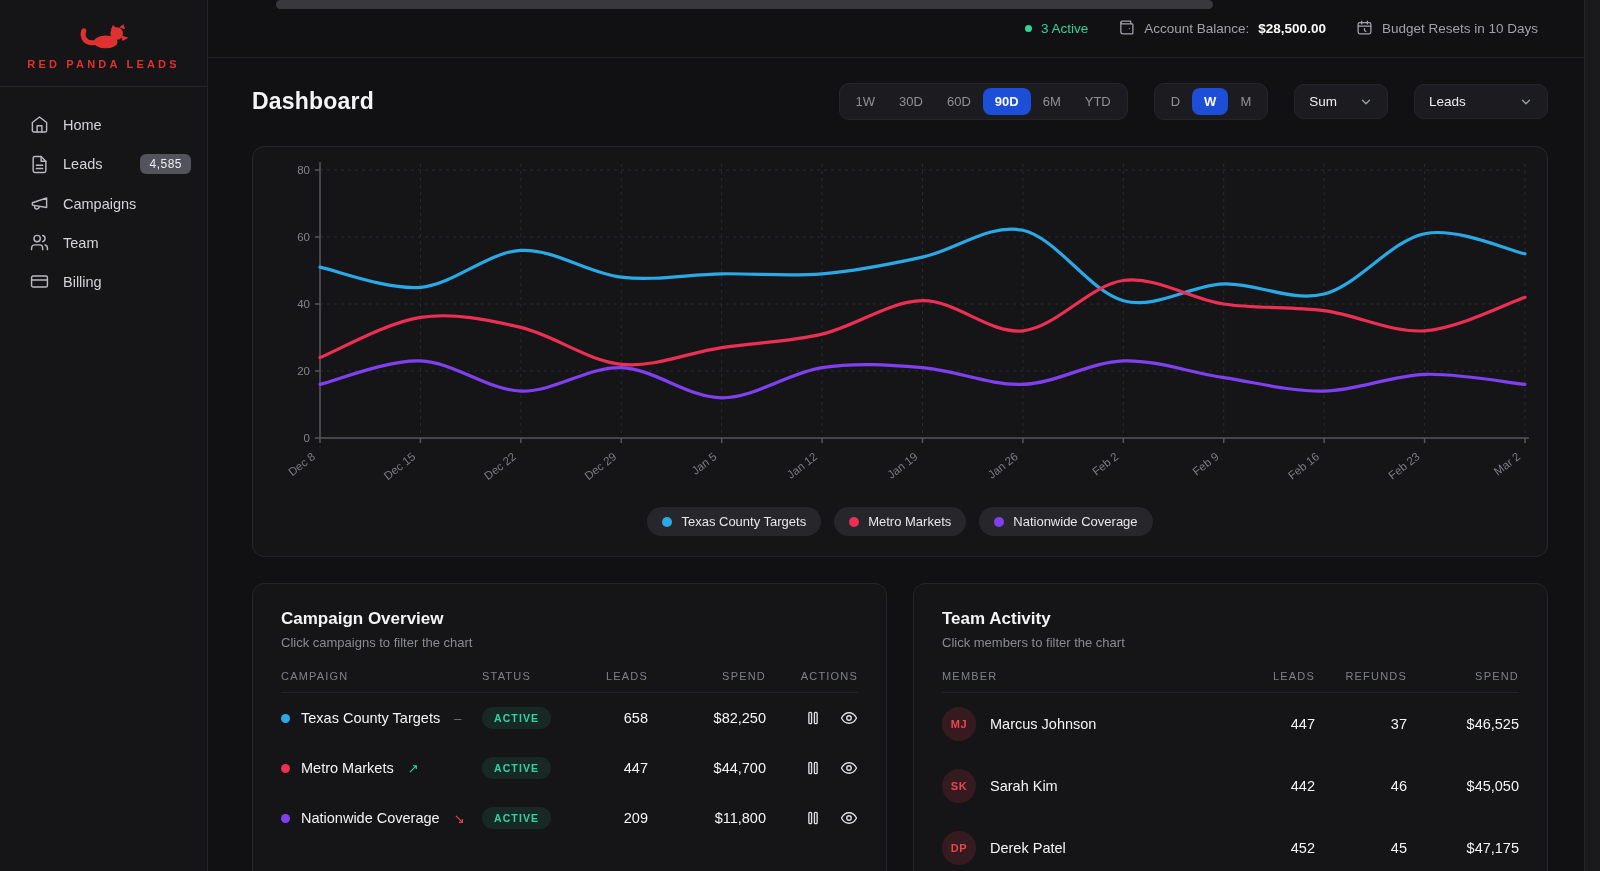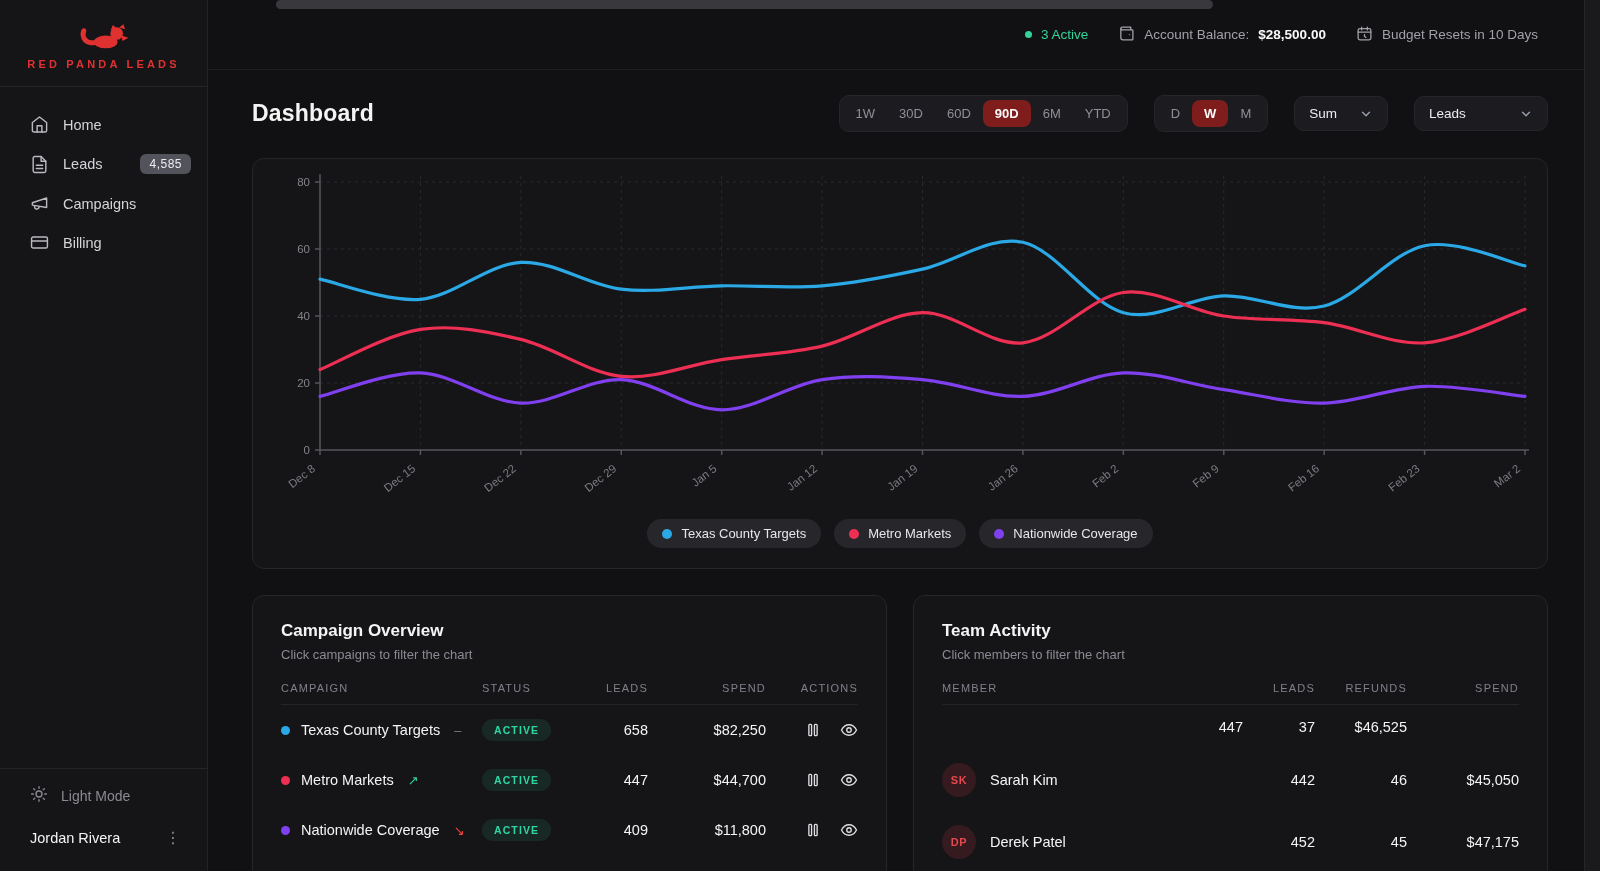--- a/index.html
+++ b/index.html
@@ -23,34 +23,34 @@
   .theme-row { display:flex; align-items:center; gap:13px; padding:16px 16px 10px 30px; color:#8a8a92; font-size:14px; cursor:pointer; }
   .theme-row svg { width:18px; height:18px; }
   .user-row { display:flex; align-items:center; padding:12px 16px 6px 30px; color:#f4f4f5; font-size:14.5px; cursor:pointer; }
   .kebab { margin-left:auto; margin-right:10px; color:#8a8a92; font-size:16px; letter-spacing:0; }
 
   
   .main { flex:1; position:relative; height:100%; }
   .chrome-bar { position:absolute; top:0; left:68px; width:937px; height:9px; background:#39393d; border-radius:9px; z-index:5; }
   .scroll-strip { position:absolute; right:0; top:0; bottom:0; width:16px; background:#1a1a1d; border-left:1px solid #26262a; cursor:pointer; }
 
-  .topbar { height:70px; display:flex; align-items:center; justify-content:flex-end; gap:30px; padding-right:62px; border-bottom:1px solid #1f1f23; }
+  .topbar { height:58px; display:flex; align-items:center; justify-content:flex-end; gap:30px; padding-right:62px; border-bottom:1px solid #1f1f23; }
   .tb-group { display:flex; align-items:center; gap:9px; color:#a1a1aa; font-size:13.5px; }
   .tb-group svg { width:17px; height:17px; color:#a1a1aa; }
   .status-dot { width:7px; height:7px; border-radius:50%; background:#34d399; }
   .status-text { color:#34d399; font-size:13.5px; }
   .balance-value { color:#fafafa; font-weight:bold; }
 
   .content { padding:0 52px 0 44px; }
   .page-head { margin-top:25px; display:flex; align-items:center; justify-content:space-between; }
   .page-title { color:#f4f4f5; font-size:23px; font-weight:600; letter-spacing:.2px; }
   .controls { display:flex; align-items:center; gap:26px; }
   .seg-group { display:flex; align-items:center; background:#1c1c20; border:1px solid #26262a; border-radius:10px; padding:4px; }
   .seg-btn { padding:6px 12px; border-radius:8px; color:#8f8f97; font-size:13px; cursor:pointer; white-space:nowrap; }
-  .seg-btn.active { background:#7f1d1d; color:#fafafa; font-weight:600; }
+  .seg-btn.active { background:#1d4ed8; color:#fafafa; font-weight:600; }
   .select { display:flex; align-items:center; justify-content:space-between; gap:22px; background:#1c1c20; border:1px solid #26262a; border-radius:10px; padding:9px 14px; font-size:13.5px; color:#ededf0; cursor:pointer; }
   .select.metric { min-width:134px; }
   .select .chev svg { width:14px; height:14px; color:#9ca3af; display:block; }
 
   
   .chart-card { margin-top:26px; height:411px; background:#151518; border:1px solid #26262a; border-radius:12px; overflow:hidden; }
   .chart-card svg.plot { display:block; }
   .legend { display:flex; justify-content:center; gap:13px; margin-top:8px; }
   .legend-pill { display:flex; align-items:center; gap:9px; background:#27272b; border-radius:999px; padding:7px 15px; font-size:13px; color:#e7e7ea; cursor:pointer; }
   .legend-dot { width:10px; height:10px; border-radius:50%; }
@@ -119,41 +119,38 @@
             <svg viewBox="0 0 24 24" fill="none" stroke="currentColor" stroke-width="1.8" stroke-linecap="round" stroke-linejoin="round">
               <path d="M3 11 21 5v12L3 14v-3Z"></path>
               <path d="M11.6 16.8a3 3 0 1 1-5.8-1.6"></path>
             </svg>
           </span>
           <span>Campaigns</span>
         </div>
         <div class="nav-item">
           <span class="n-icon">
             <svg viewBox="0 0 24 24" fill="none" stroke="currentColor" stroke-width="1.8" stroke-linecap="round" stroke-linejoin="round">
+              <path d="M16 21v-2a4 4 0 0 0-4-4H6a4 4 0 0 0-4 4v2"></path>
+              <circle cx="9" cy="7" r="4"></circle>
+              <path d="M22 21v-2a4 4 0 0 0-3-3.87"></path>
+              <path d="M16 3.13a4 4 0 0 1 0 7.75"></path>
+            </svg>
+          </span>
+          <span>Team</span>
+        </div>
+        <div class="nav-item">
+          <span class="n-icon">
+            <svg viewBox="0 0 24 24" fill="none" stroke="currentColor" stroke-width="1.8" stroke-linecap="round" stroke-linejoin="round">
               <rect x="2" y="5" width="20" height="14" rx="2"></rect>
               <path d="M2 10h20"></path>
             </svg>
           </span>
           <span>Billing</span>
         </div>
       </nav>
-    <div class="side-footer">
-      <div class="side-divider"></div>
-      <div class="theme-row">
-        <span><svg viewBox="0 0 24 24" fill="none" stroke="currentColor" stroke-width="1.8" stroke-linecap="round">
-              <circle cx="12" cy="12" r="4"></circle>
-              <path d="M12 2.2v2.2M12 19.6v2.2M2.2 12h2.2M19.6 12h2.2M4.9 4.9l1.6 1.6M17.5 17.5l1.6 1.6M19.1 4.9l-1.6 1.6M6.5 17.5l-1.6 1.6"></path>
-            </svg></span>
-        <span>Light Mode</span>
-      </div>
-      <div class="user-row">
-        <span>Jordan Rivera</span>
-        <span class="kebab">⋮</span>
-      </div>
-    </div>
   </aside>
 
   <div class="main">
     <div class="chrome-bar"></div>
     <div class="scroll-strip"></div>
 
     <header class="topbar">
       <div class="tb-group">
         <span class="status-dot"></span>
         <span class="status-text">3 Active</span>
@@ -350,21 +347,21 @@
                   </span>
                 </div>
               </div>
               <div class="trow grid-campaign">
                 <div class="c-name">
                   <span class="c-dot" style="background:#8040f0"></span>
                   <span>Nationwide Coverage</span>
                   <span class="trend" style="color:#ef4444">↘</span>
                 </div>
                 <div><span class="badge-active">ACTIVE</span></div>
-                <div class="col-r num">409</div>
+                <div class="col-r num">209</div>
                 <div class="col-r num">$11,800</div>
                 <div class="actions">
                   <span class="icon-btn">
                     <svg viewBox="0 0 24 24" fill="none" stroke="currentColor" stroke-width="1.8" stroke-linecap="round" stroke-linejoin="round">
                       <rect x="6.5" y="4.5" width="3.6" height="15" rx="1.2"></rect>
                       <rect x="13.9" y="4.5" width="3.6" height="15" rx="1.2"></rect>
                     </svg>
                   </span>
                   <span class="icon-btn">
                     <svg viewBox="0 0 24 24" fill="none" stroke="currentColor" stroke-width="1.8" stroke-linecap="round" stroke-linejoin="round">
@@ -381,20 +378,24 @@
           <div class="card-title">Team Activity</div>
           <div class="card-sub">Click members to filter the chart</div>
           <div class="thead grid-team" id="team-head">
               <div>MEMBER</div>
               <div class="col-r">LEADS</div>
               <div class="col-r">REFUNDS</div>
               <div class="col-r">SPEND</div>
             </div>
           <div id="team-rows">
               <div class="trow grid-team">
+                <div class="m-name">
+                  <span class="avatar">MJ</span>
+                  <span>Marcus Johnson</span>
+                </div>
                 <div class="col-r num">447</div>
                 <div class="col-r num">37</div>
                 <div class="col-r num">$46,525</div>
               </div>
               <div class="trow grid-team">
                 <div class="m-name">
                   <span class="avatar">SK</span>
                   <span>Sarah Kim</span>
                 </div>
                 <div class="col-r num">442</div>

